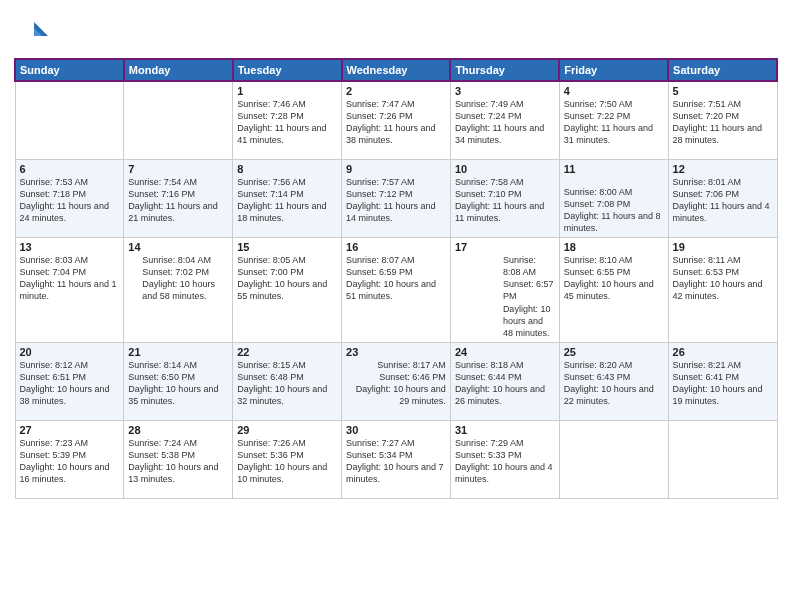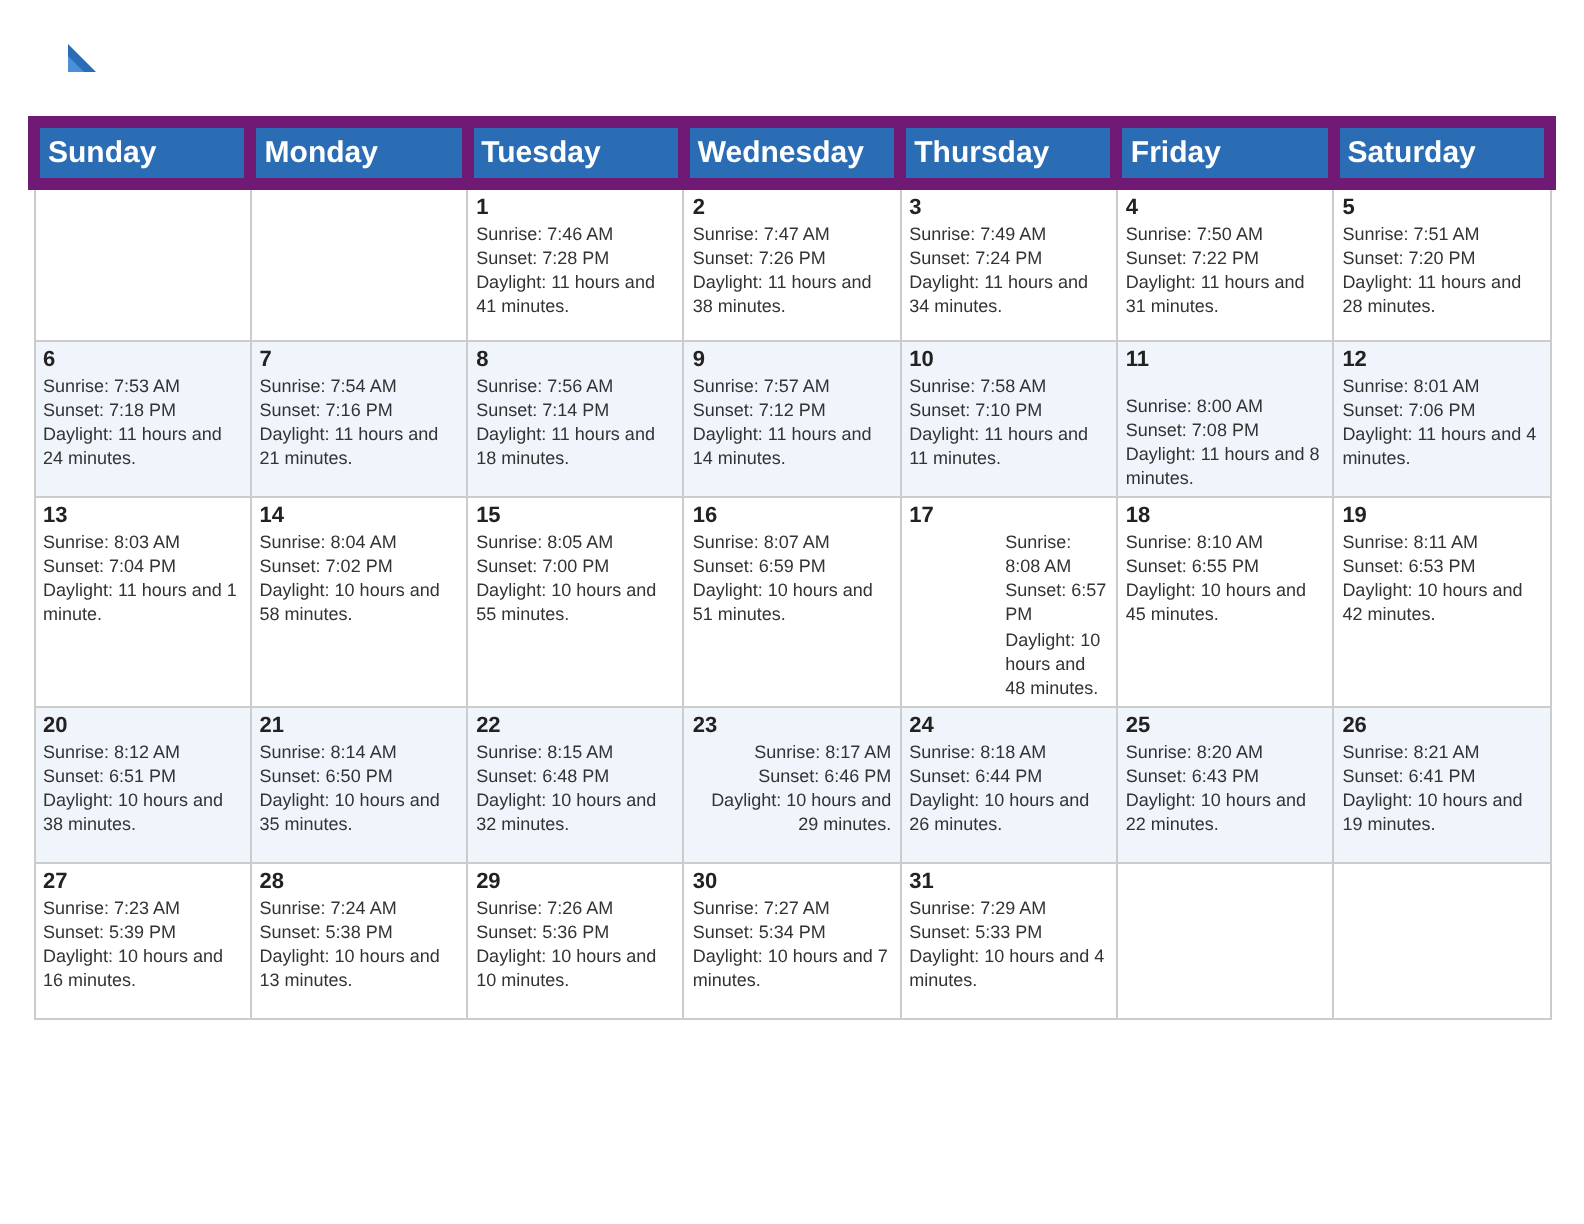--- a/index.html
+++ b/index.html
@@ -61,25 +61,25 @@
       color: #444;
     }
     .calendar {
       width: 100%;
       border-collapse: collapse;
       table-layout: fixed;
     }
     .calendar th {
       background: #2a6db5;
       color: #fff;
-      font-size: 15px;
+      font-size: 11px;
       font-weight: bold;
       padding: 4px 4px;
       text-align: left;
-      border: 6px solid #701a75;
+      border: 2px solid #701a75;
     }
     .calendar td {
       vertical-align: top;
       border: 1px solid #ccc;
       padding: 3px 4px;
       font-size: 9.5px;
       color: #222;
       height: 78px;
       background: #fff;
     }
@@ -218,21 +218,21 @@
         </tr>
         <tr>
           <td>
             <span class="day-num">13</span>
             <div class="day-info" style="white-space: pre-line;">Sunrise: 8:03 AM
 Sunset: 7:04 PM
 Daylight: 11 hours and 1 minute.</div>
           </td>
           <td>
             <span class="day-num">14</span>
-            <div class="day-info" style="white-space: pre-line;">Sunrise: 8:04 AM
+            <div class="day-info" style="white-space: pre-line; margin-left: 14px;">Sunrise: 8:04 AM
 Sunset: 7:02 PM
 Daylight: 10 hours and 58 minutes.</div>
           </td>
           <td>
             <span class="day-num">15</span>
             <div class="day-info" style="white-space: pre-line;">Sunrise: 8:05 AM
 Sunset: 7:00 PM
 Daylight: 10 hours and 55 minutes.</div>
           </td>
           <td>

